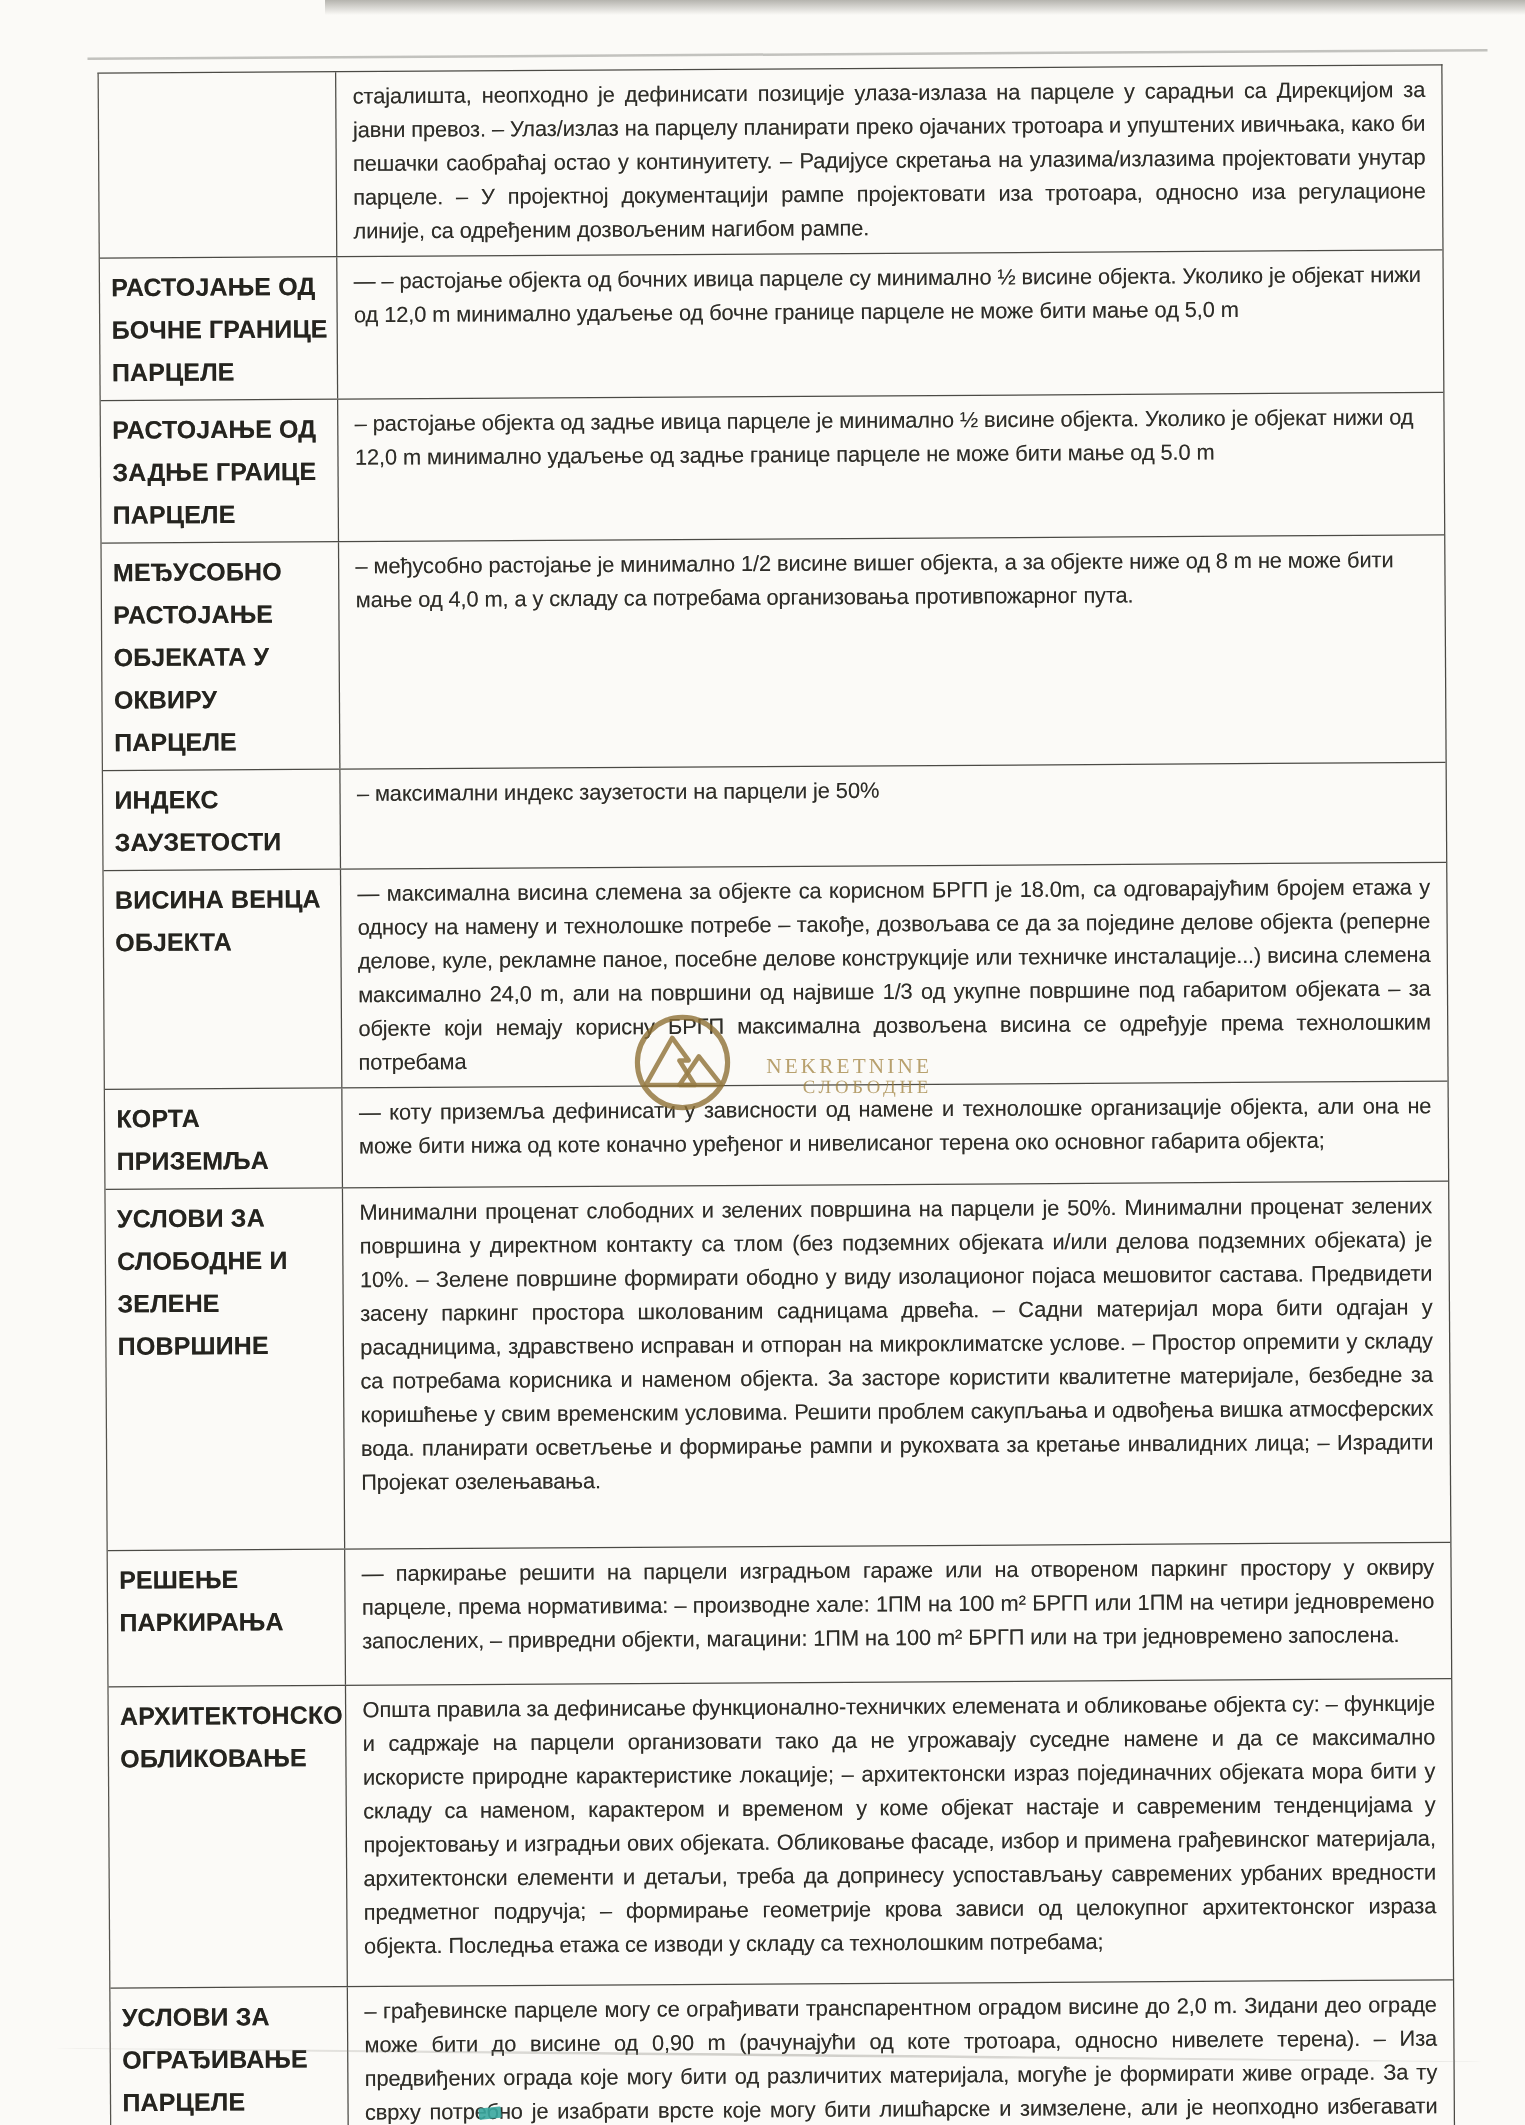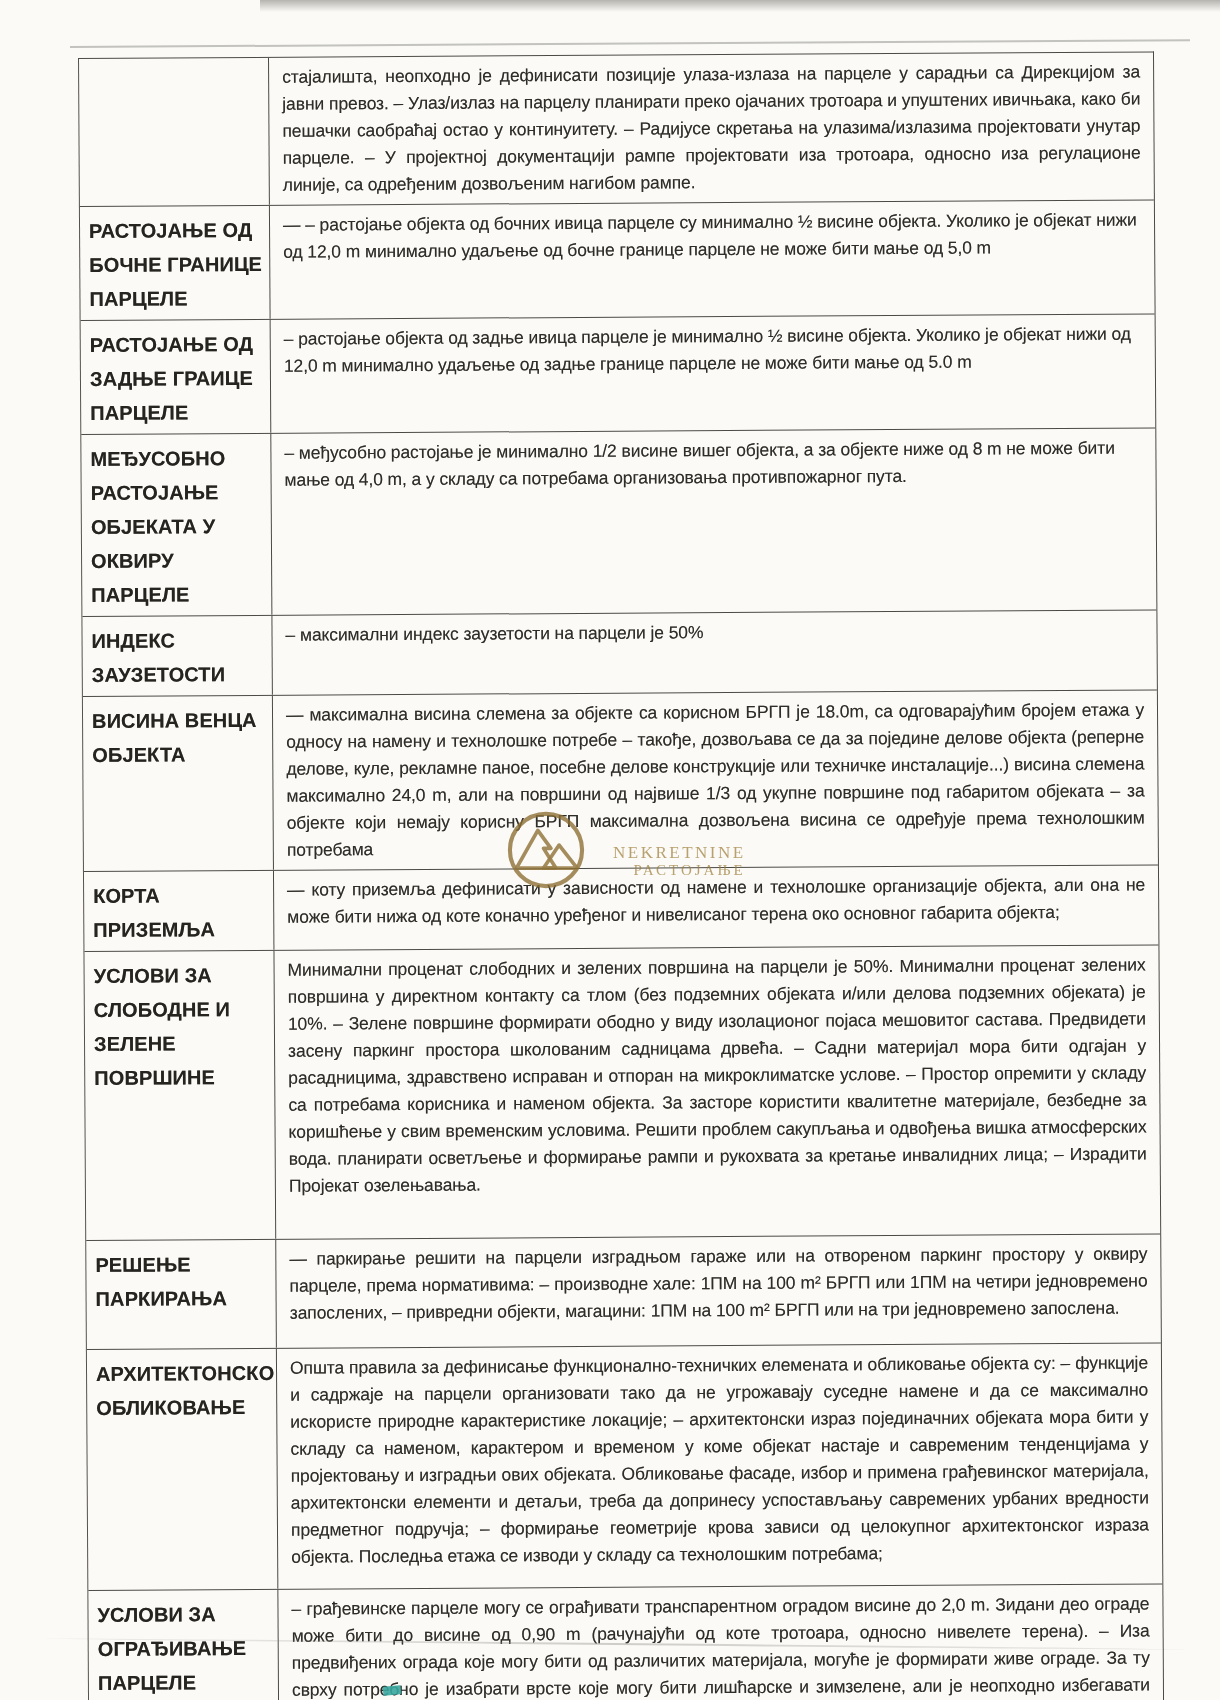--- a/index.html
+++ b/index.html
@@ -165,18 +165,18 @@
 </div>
 
 <div class="watermark">
   <svg class="wm-logo" viewBox="0 0 100 100" fill="none">
     <circle cx="50" cy="50" r="44" stroke="#8d6f33" stroke-width="5" opacity=".9"></circle>
     <path d="M14 72 L40 26 L56 48 L47 48 L62 72 Z" stroke="#8d6f33" stroke-width="4.5" stroke-linejoin="round" opacity=".9"></path>
     <path d="M47 72 L66 44 L88 72 Z" stroke="#8d6f33" stroke-width="4.5" stroke-linejoin="round" opacity=".9"></path>
   </svg>
   <div class="wm-text">
     <div class="wm-line1">NEKRETNINE</div>
-    <div class="wm-line2">РАСТОЈАЊЕ</div>
+    <div class="wm-line2">СЛОБОДНЕ</div>
   </div>
 </div>
 
 <div class="scan-bottom-line"></div>
 <div class="scan-mark-teal"></div>
 
 </body></html>

